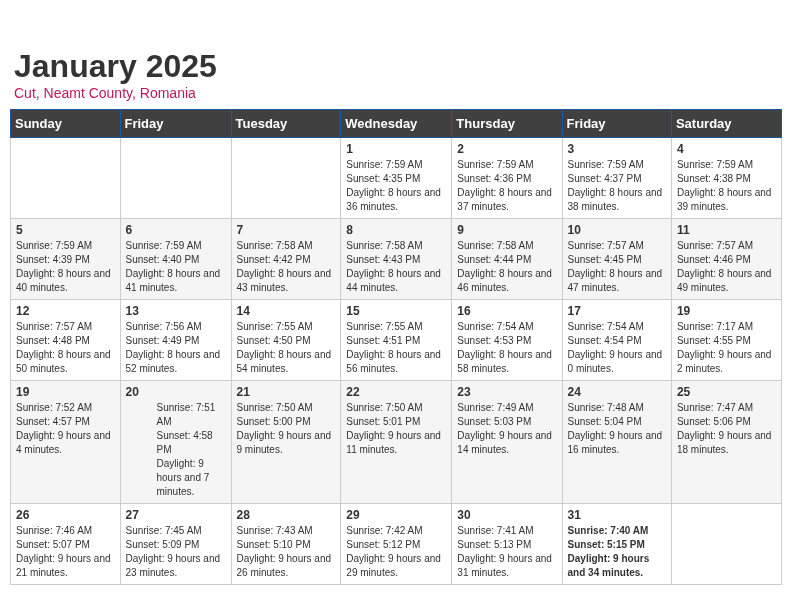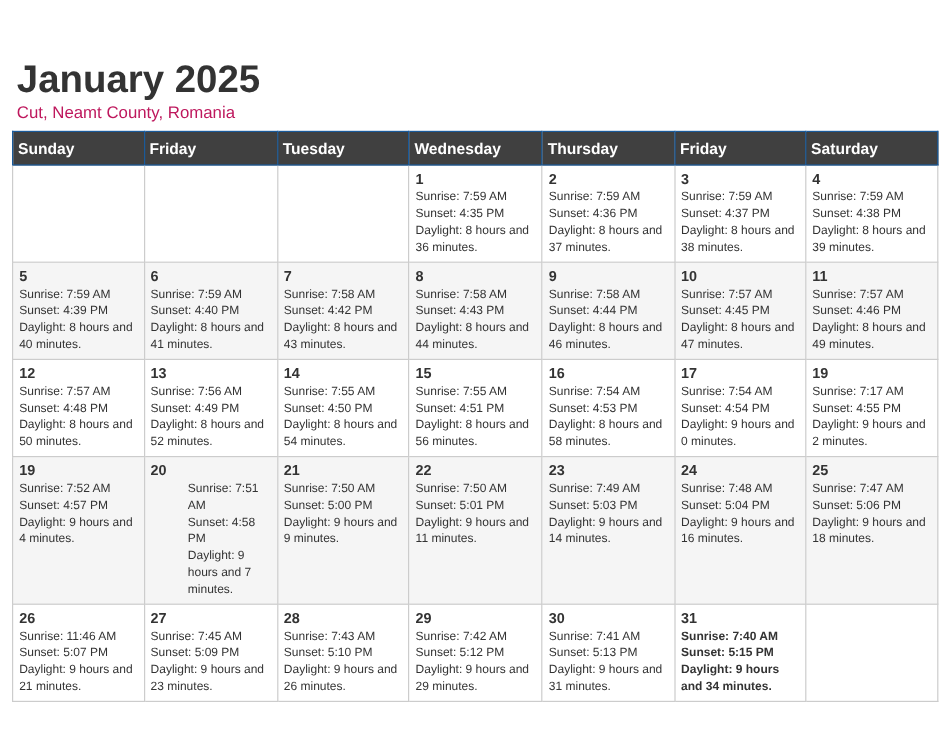--- a/index.html
+++ b/index.html
@@ -274,21 +274,21 @@
         <td>
           <span class="day-number">25</span>
           <div class="day-info" style="white-space: pre-line;">Sunrise: 7:47 AM
 Sunset: 5:06 PM
 Daylight: 9 hours and 18 minutes.</div>
         </td>
       </tr>
       <tr>
         <td>
           <span class="day-number">26</span>
-          <div class="day-info" style="white-space: pre-line;">Sunrise: 11:46 AM
+          <div class="day-info" style="white-space: pre-line;">Sunrise: 7:46 AM
 Sunset: 5:07 PM
 Daylight: 9 hours and 21 minutes.</div>
         </td>
         <td>
           <span class="day-number">27</span>
           <div class="day-info" style="white-space: pre-line;">Sunrise: 7:45 AM
 Sunset: 5:09 PM
 Daylight: 9 hours and 23 minutes.</div>
         </td>
         <td>

